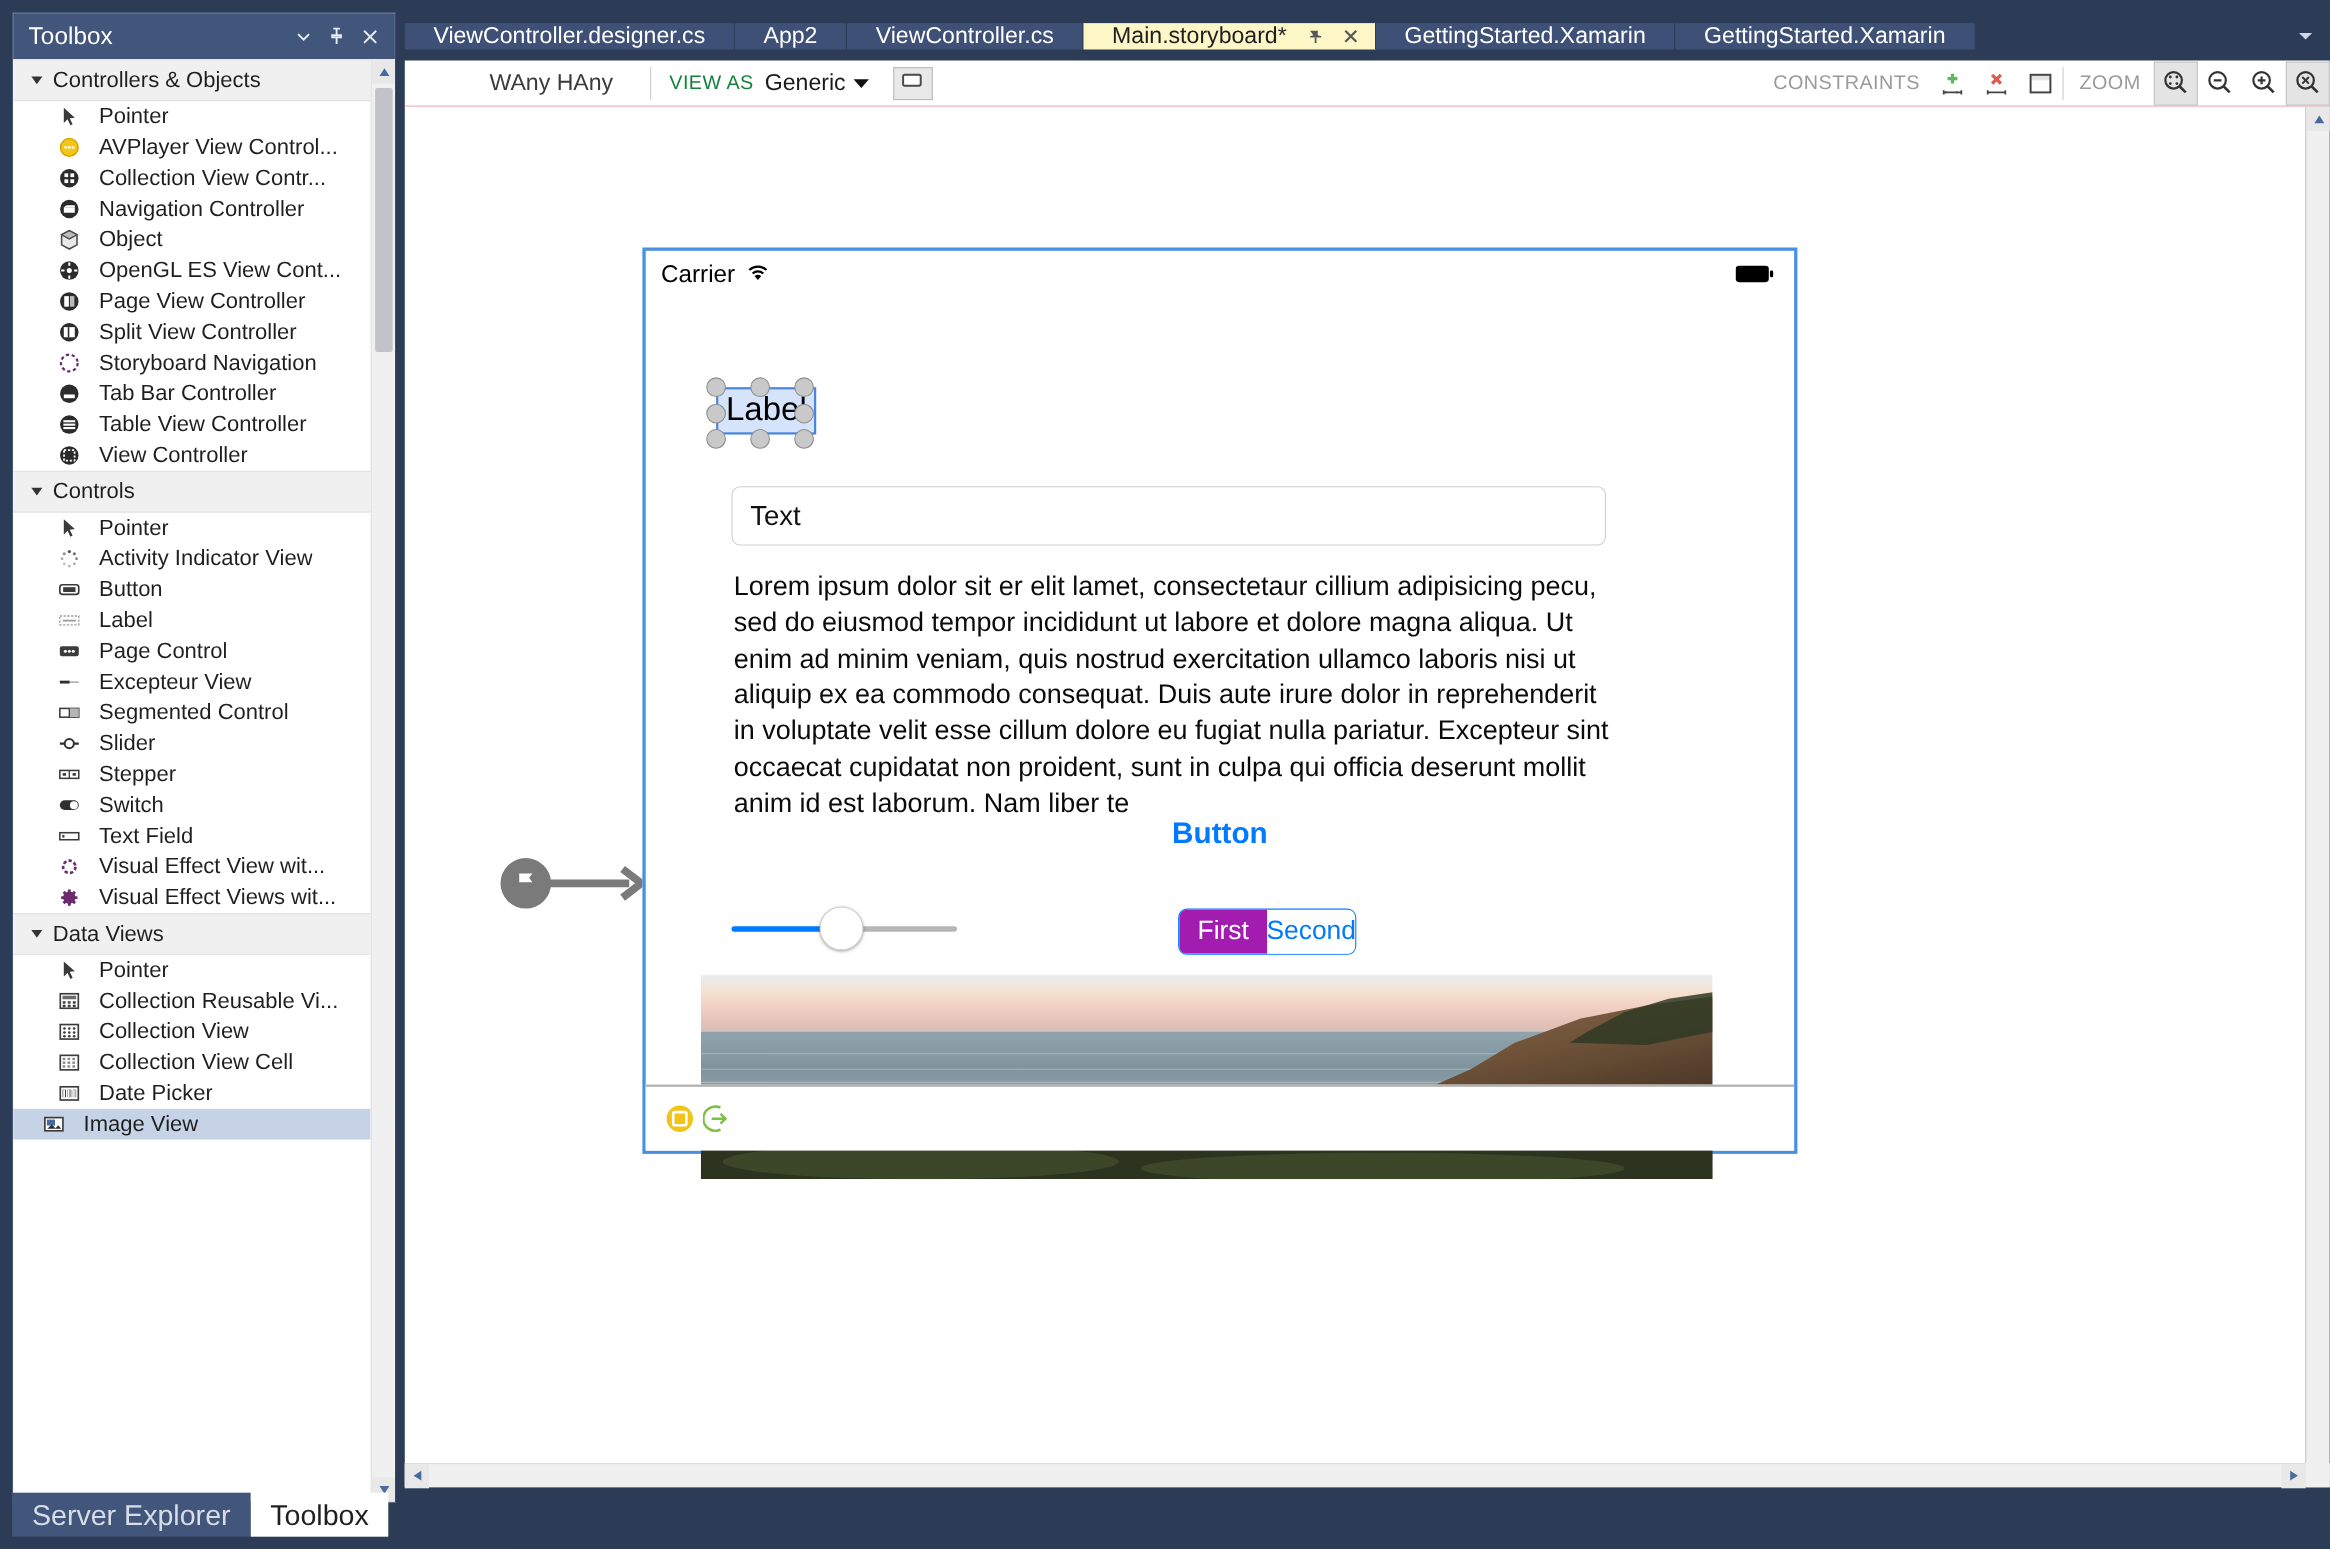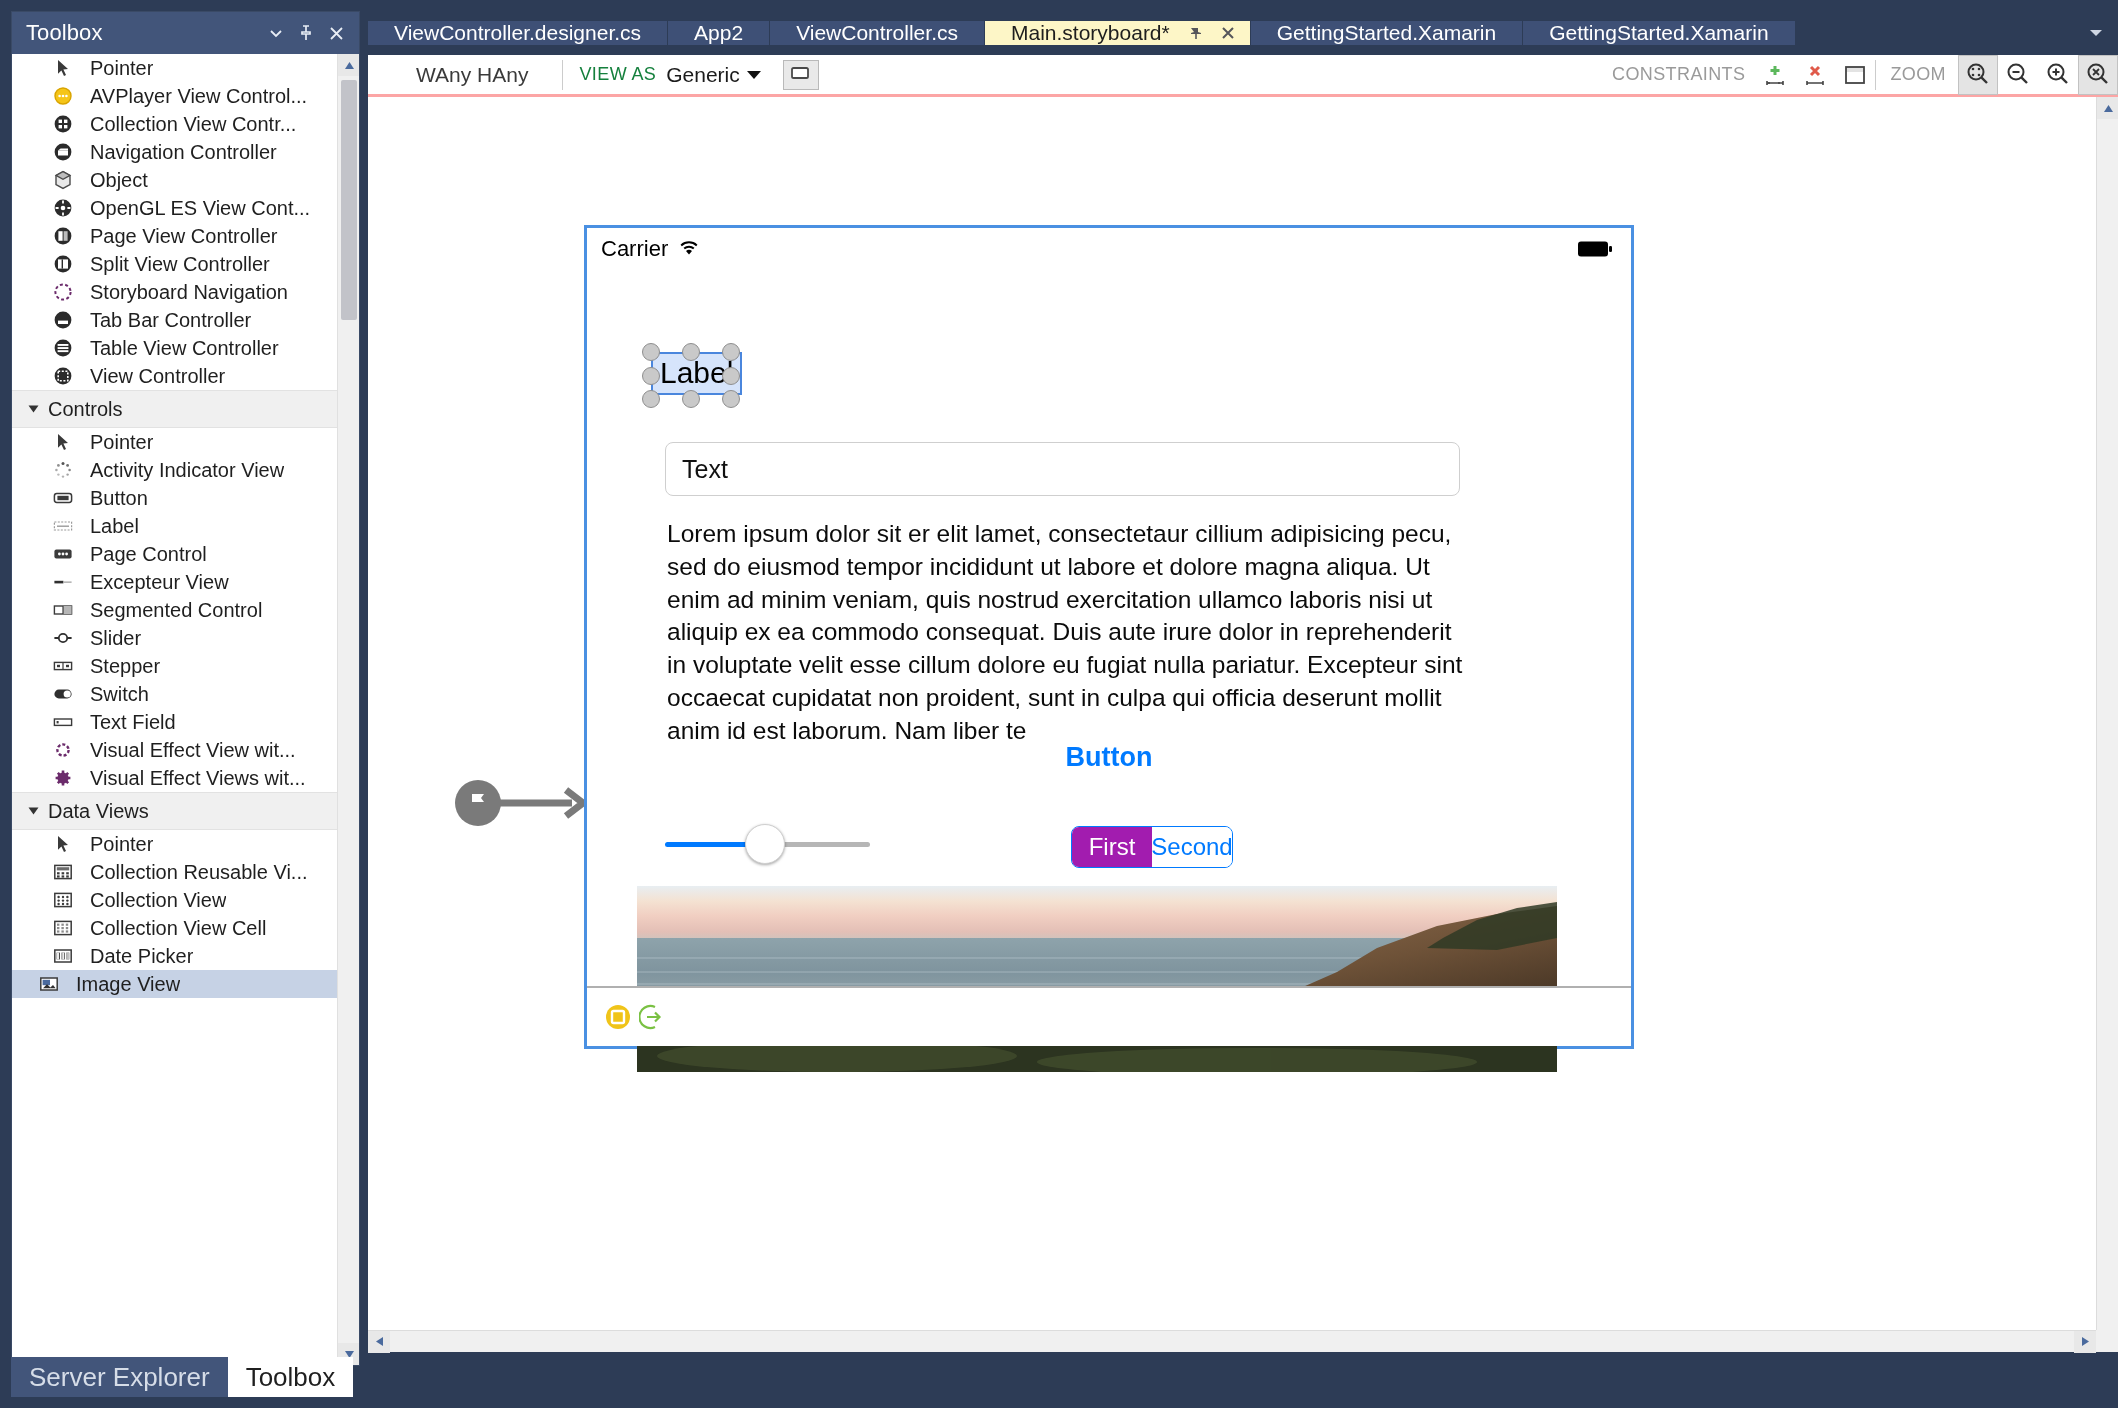--- a/index.html
+++ b/index.html
@@ -215,22 +215,22 @@
     cursor: pointer;
   }
 
   
   .dsn-toolbar {
     position: absolute;
     left: 0; top: 55px;
     right: 0;
     height: 42px;
     background: #ffffff;
-    border-bottom: 3px solid #fca5a5;
-    display: flex; align-items: center;
+    border-bottom: 1px solid #fca5a5;
+    display: flex; align-items: center; padding-left: 29px;
   }
   .dt-left { display: flex; align-items: center; height: 100%; }
   .dt-sizeclass {
     padding: 0 34px 0 48px;
     font-size: 21px;
     color: #3a3a3a;
     display: flex; align-items: center; height: 100%;
     cursor: pointer;
   }
   .dt-sep { width: 1px; height: 30px; background: #cccccc; }
@@ -489,20 +489,24 @@
       <span class="tb-tb-btn">
         <svg width="17" height="17" viewBox="0 0 17 17">
             <path d="M3 3l11 11M14 3L3 14" stroke="#e8edf5" stroke-width="1.8"></path>
           </svg>
       </span>
     </div>
 
 
     <div class="tb-listwrap">
       <div class="tb-list" id="tb-list">
+          <div class="tb-group">
+            <span class="tri"></span>
+            <span>Controllers &amp; Objects</span>
+          </div>
           <div class="tb-item">
             <span class="ic">
               <svg width="22" height="22" viewBox="0 0 22 22">
                 <path d="M6 3l10 9-4.6.5 2.6 5.4-2 1-2.6-5.4L6 16.8z" fill="#3a3a3a"></path>
               </svg>
             </span>
             <span class="lbl">Pointer</span>
           </div>
           <div class="tb-item">
             <span class="ic">

